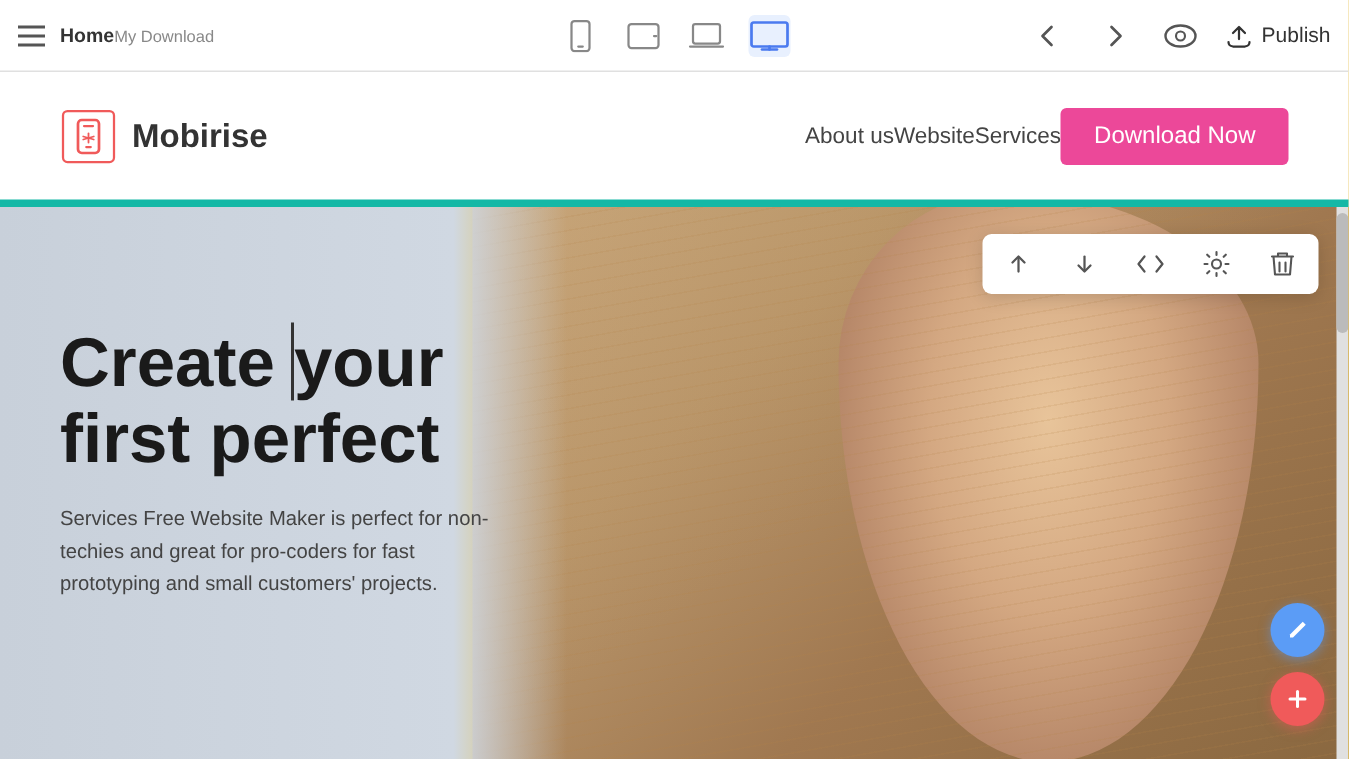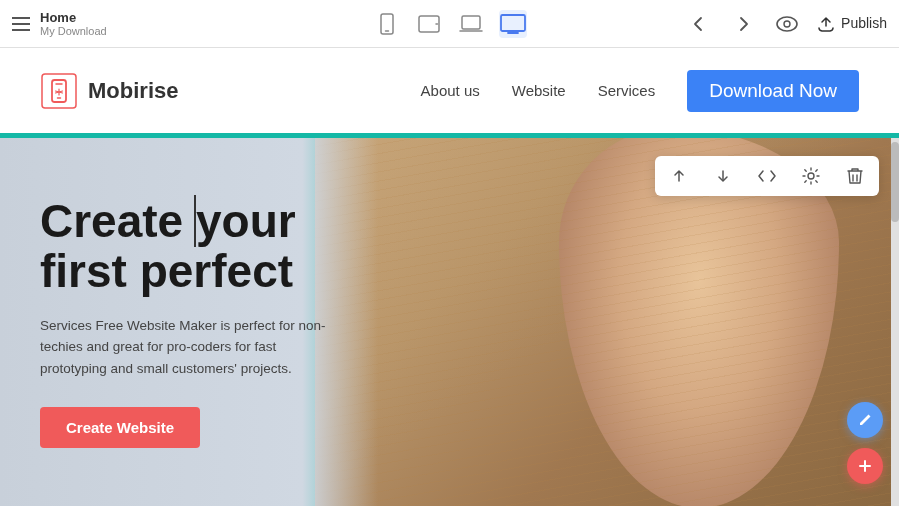--- a/index.html
+++ b/index.html
@@ -23,21 +23,21 @@
       gap: 10px;
       flex: 1;
     }
     .hamburger-icon {
       display: flex; flex-direction: column; gap: 4px; cursor: pointer;
     }
     .hamburger-icon span {
       display: block; width: 18px; height: 2px; background: #555;
     }
     .page-info {
-      display: flex; flex-direction: column;
+      display: flex; flex-direction: row; align-items: flex-end;
     }
     .page-title-text {
       font-size: 13px; font-weight: 600; color: #333;
     }
     .page-subtitle {
       font-size: 11px; color: #888;
     }
     .toolbar-center {
       display: flex;
       align-items: center;
@@ -77,35 +77,35 @@
     .logo-area {
       display: flex; align-items: center; gap: 10px;
     }
     .logo-icon {
       width: 38px; height: 38px;
     }
     .logo-text {
       font-size: 22px; font-weight: 600; color: #333;
     }
     .site-nav {
-      display: flex; align-items: center; gap: 32px; margin-left: auto;
+      display: flex; align-items: center; margin-left: auto;
     }
     .nav-link {
       font-size: 15px; color: #444; cursor: pointer; text-decoration: none;
     }
     .download-btn {
-      background: #3b82f6; color: white; border: none; padding: 10px 22px; border-radius: 4px; font-size: 19px; cursor: pointer; font-weight: 500;
+      background: #ec4899; color: white; border: none; padding: 10px 22px; border-radius: 4px; font-size: 16px; cursor: pointer; font-weight: 500;
     }
 
     
     .hero {
       position: relative;
       height: calc(506px - 48px - 90px);
       overflow: hidden;
-      background: #14b8a6;
+      background: #eab308;
       text-decoration: underline;
     }
     .hero-bg {
       position: absolute; top: 0; right: 0; bottom: 0;
       width: 65%;
       background: linear-gradient(135deg, #c8a882 0%, #b8956a 30%, #a07850 60%, #8a6840 100%);
       overflow: hidden;
     }
     
     .hero-bg::before {
@@ -352,21 +352,20 @@
     <div class="hero-bg">
       <div class="face-shape"></div>
     </div>
 
     <div class="hero-left">
       <h1 class="hero-heading">
         <span>Create<span class="cursor"> </span>your</span><br>
         <span>first perfect</span>
       </h1>
       <p class="hero-desc">Services Free Website Maker is perfect for non-techies and great for pro-coders for fast prototyping and small customers' projects.</p>
-      <button class="create-btn">Create Website</button>
     </div>
 
     <div class="float-toolbar">
       <div class="float-btn" title="Move up">
         <svg width="16" height="16" viewBox="0 0 16 16" fill="none">
           <path d="M8 4V13" stroke="#555" stroke-width="1.5" stroke-linecap="round"></path>
           <path d="M4 7L8 3L12 7" stroke="#555" stroke-width="1.5" stroke-linecap="round" stroke-linejoin="round"></path>
         </svg>
       </div>
       <div class="float-btn" title="Move down">

